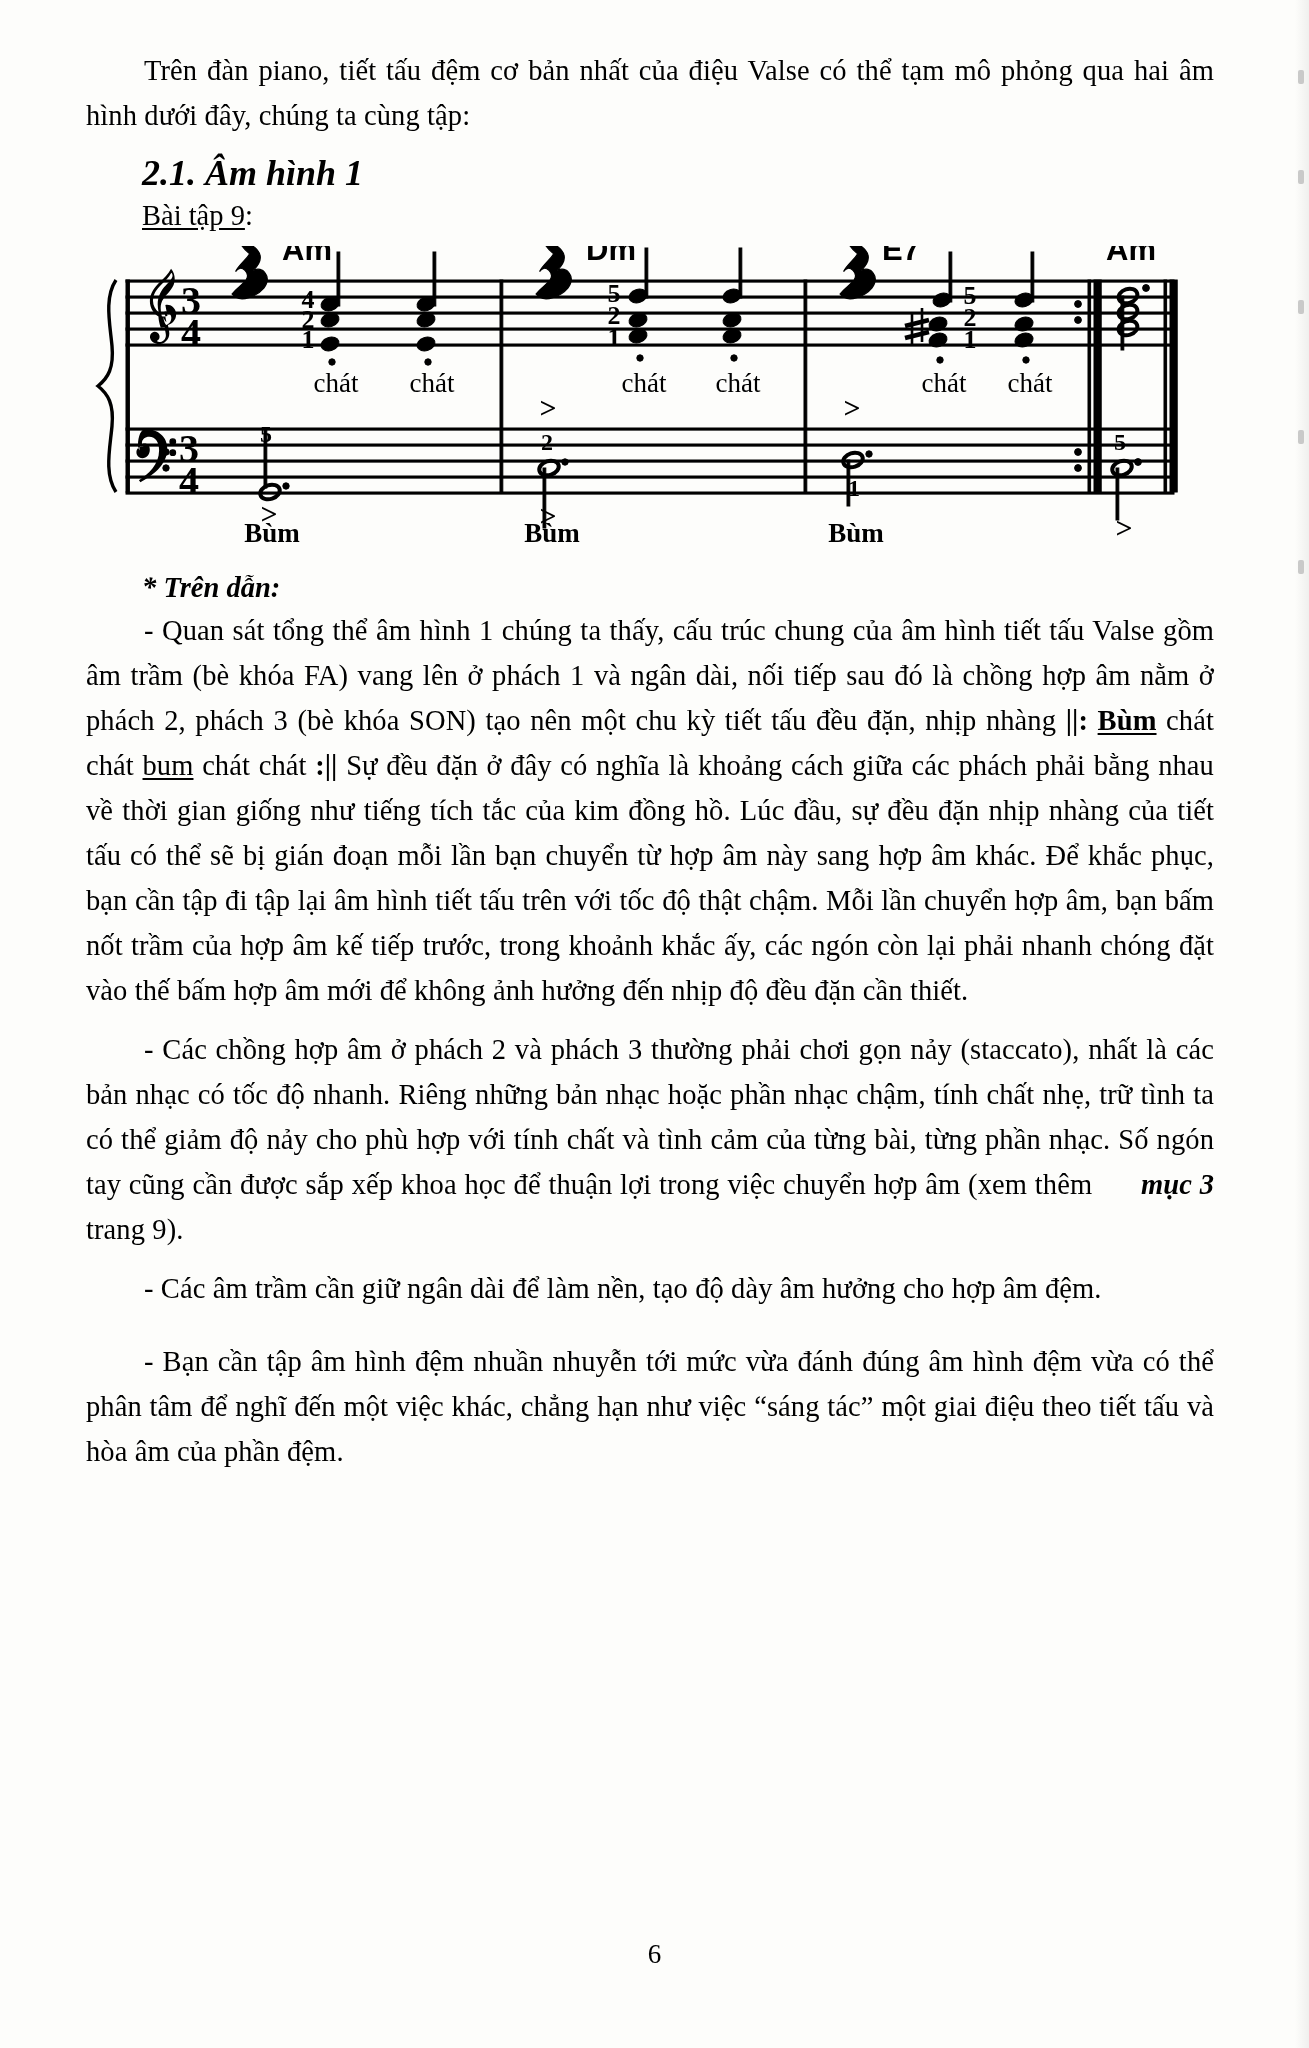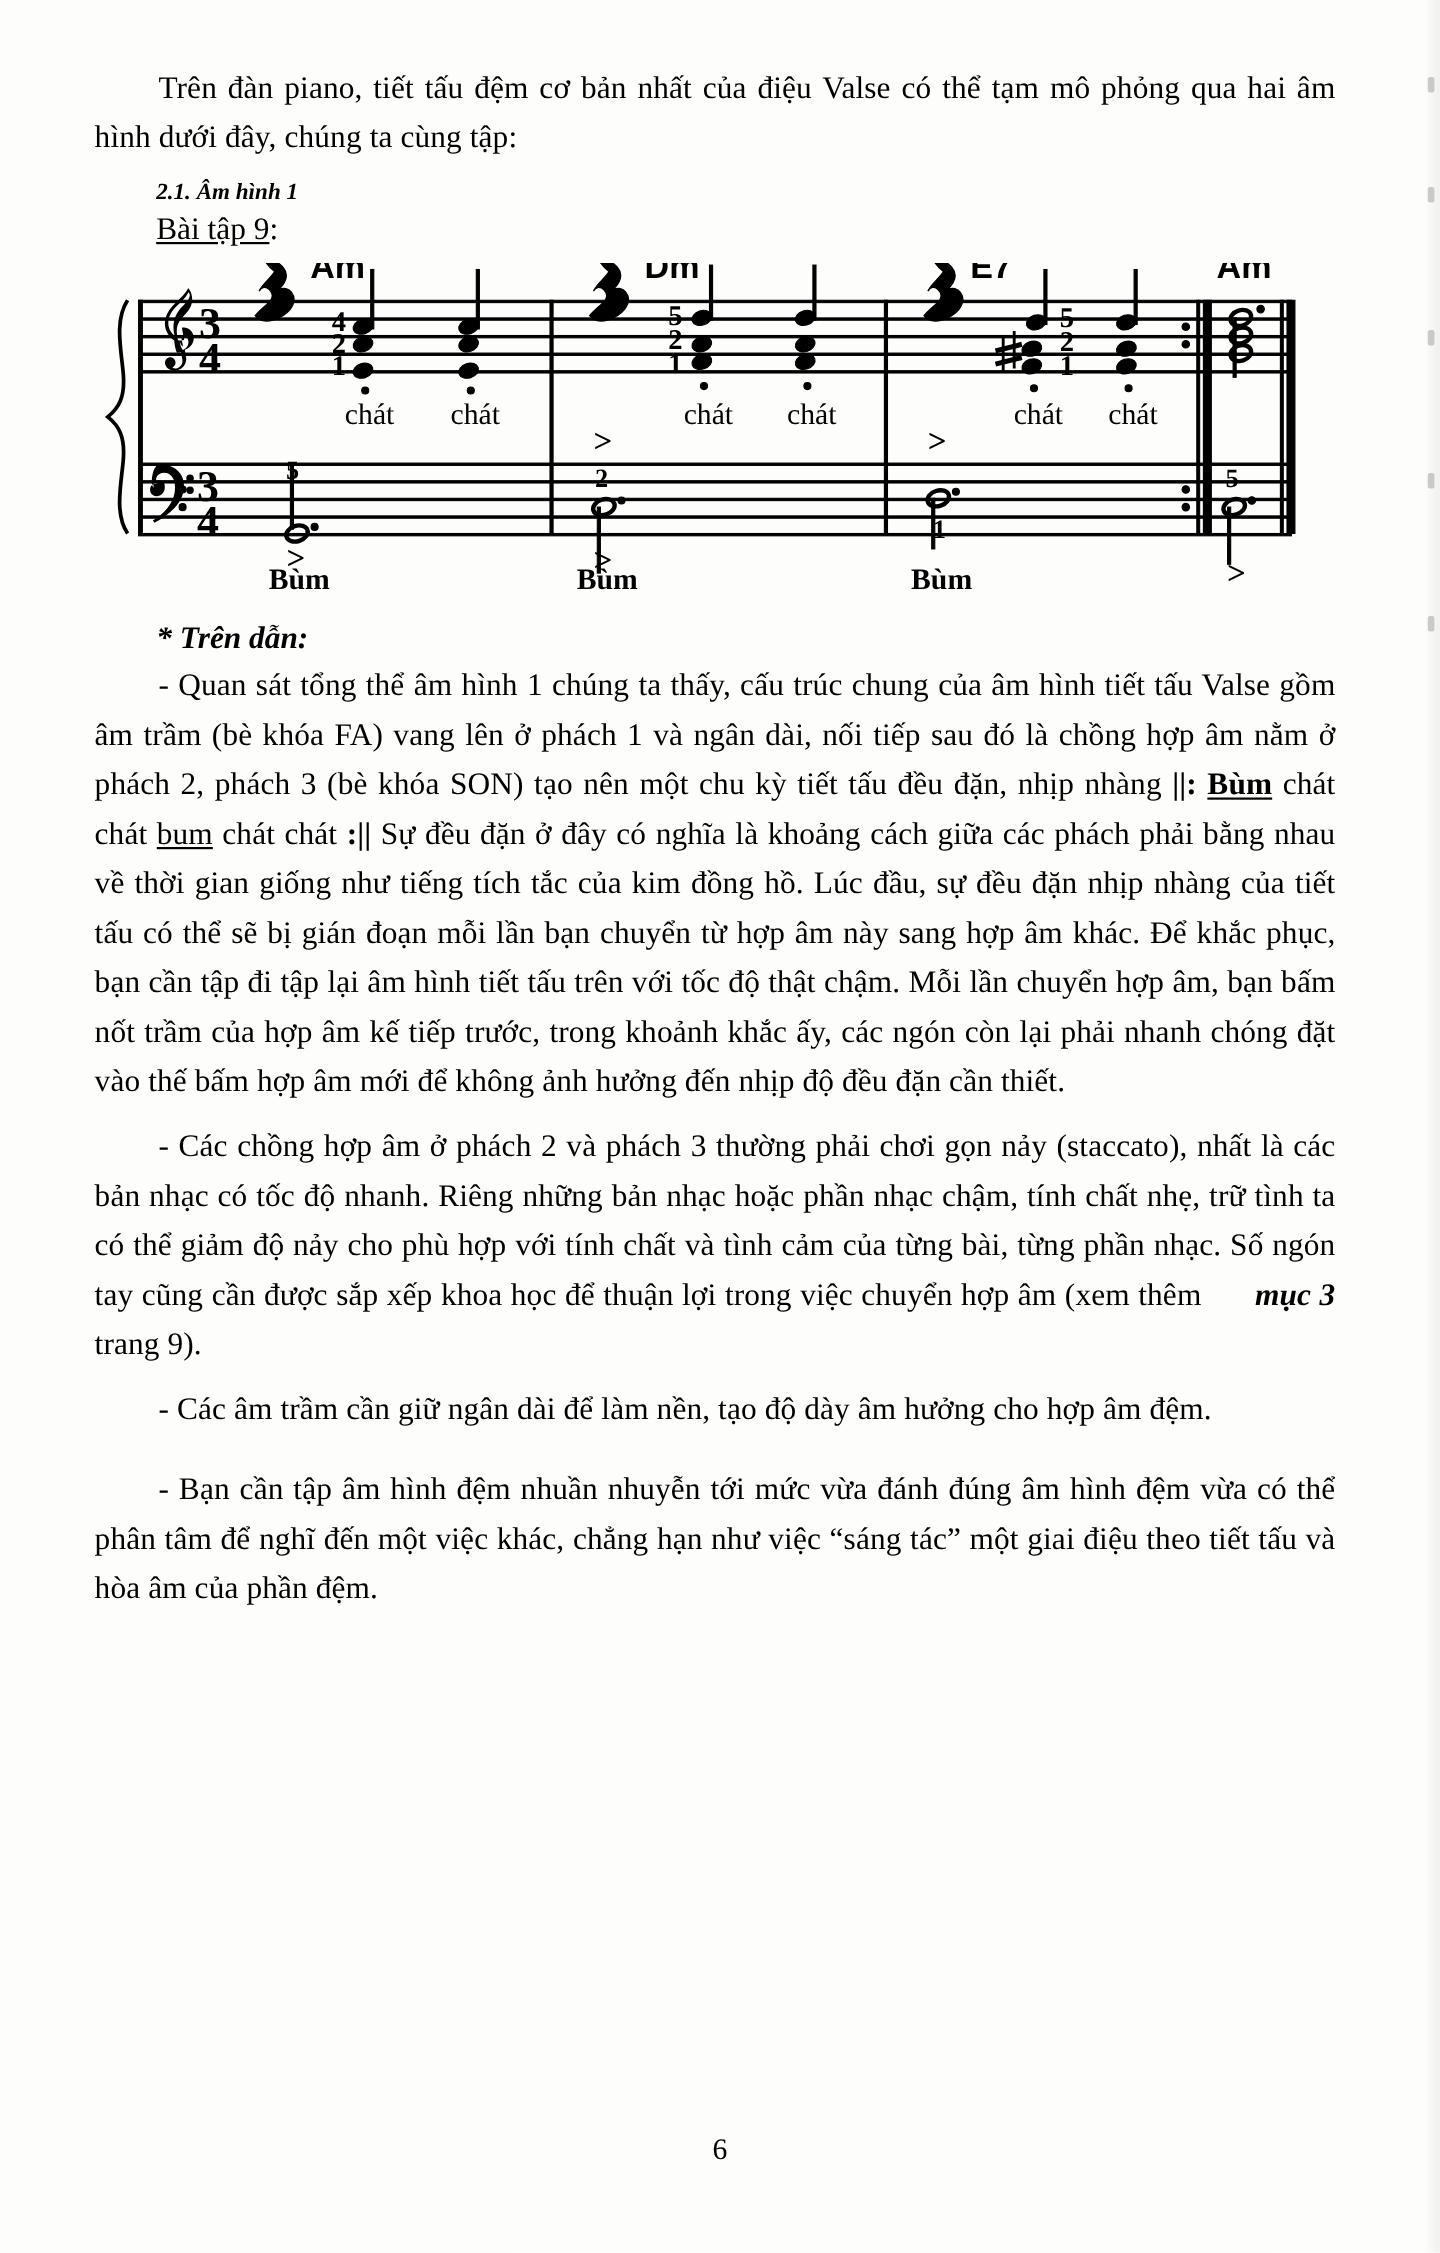--- a/index.html
+++ b/index.html
@@ -38,37 +38,37 @@
     width: 6px;
     height: 14px;
     background: #b9b9b9;
     border-radius: 2px;
     opacity: .75;
   }
 
   .content {
     position: absolute;
     left: 86px;
-    top: 58px;
+    top: 48px;
     width: 1128px;
   }
 
   p.body {
     margin: 0;
     font-size: 28.5px;
     line-height: 1.58;
     text-align: justify;
     text-justify: inter-word;
     letter-spacing: 0.1px;
   }
   p.body.indent { text-indent: 58px; }
 
   .h-sub {
     margin: 14px 0 2px 56px;
-    font-size: 21px;
+    font-size: 36px;
     font-weight: bold;
     font-style: italic;
   }
 
   .exercise-label {
     margin: 6px 0 0 56px;
     font-size: 28.5px;
   }
   .exercise-label .u {
     text-decoration: underline;

